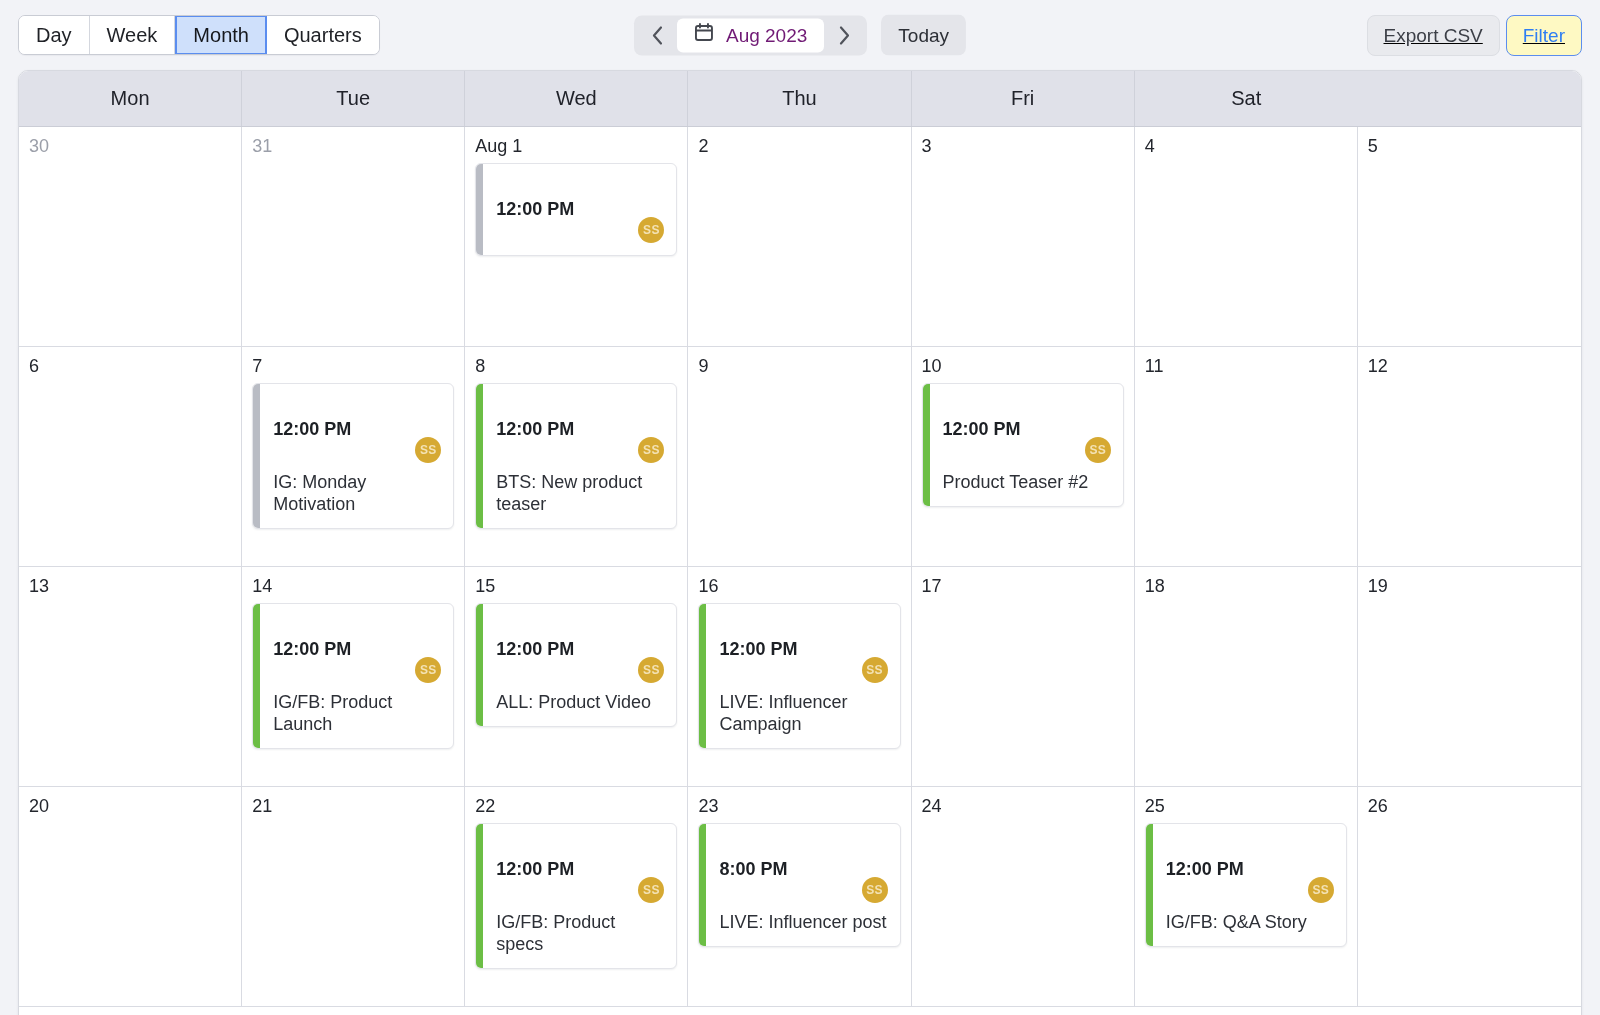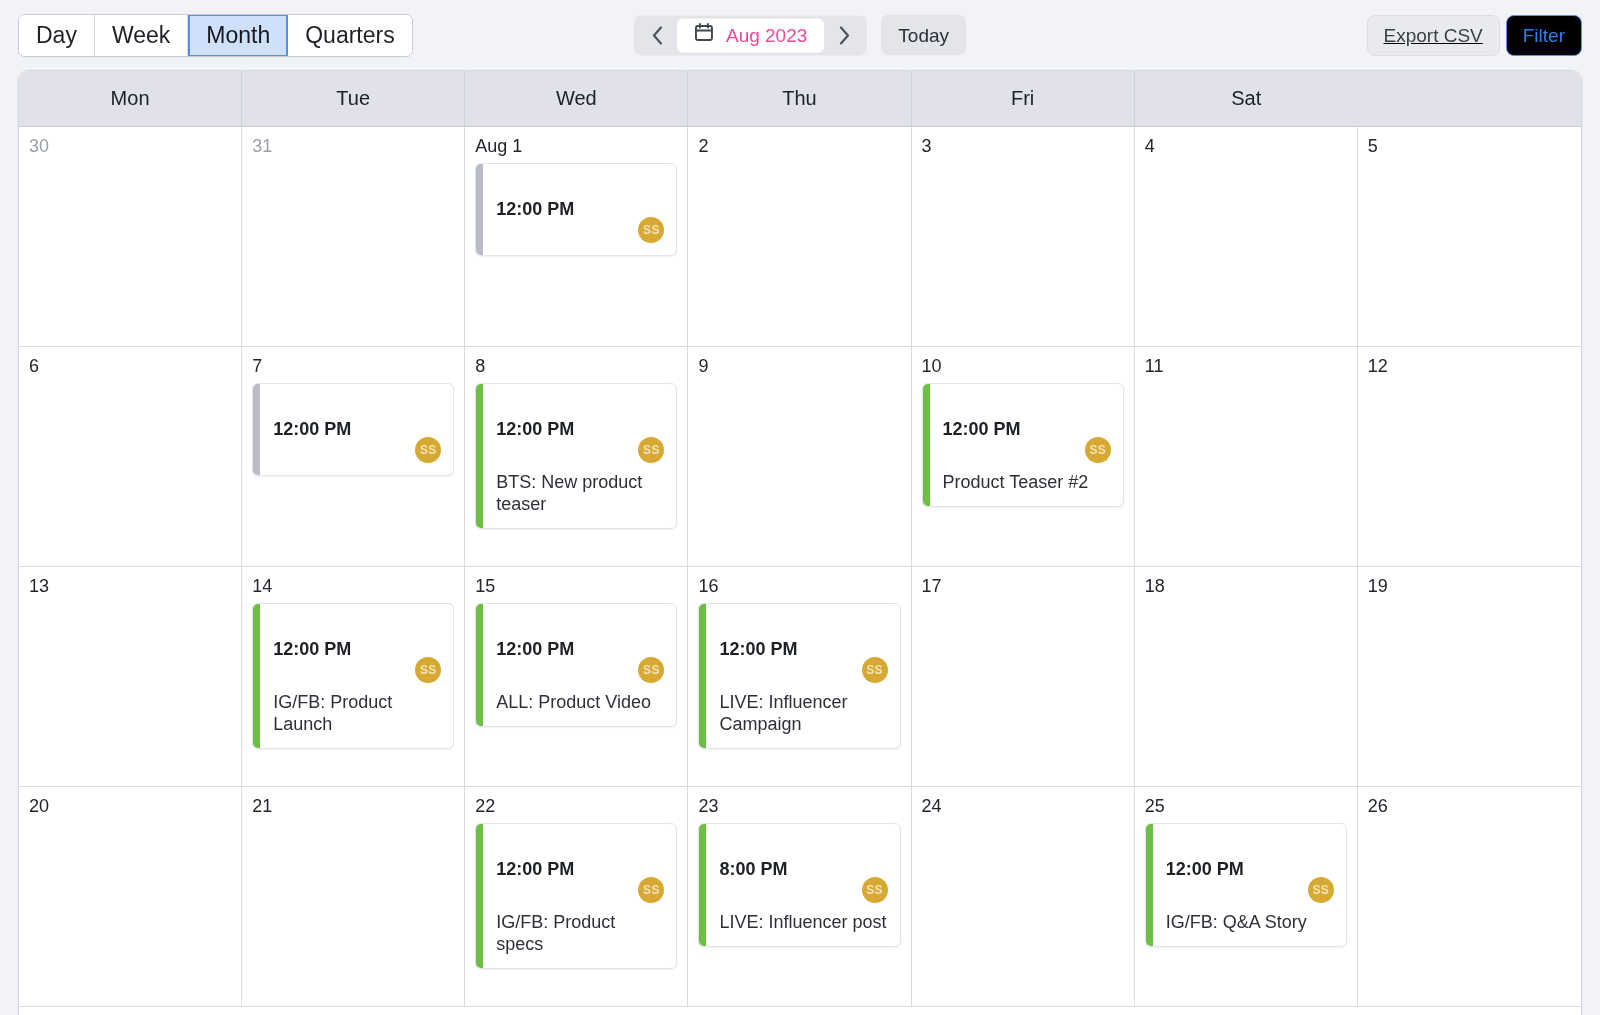--- a/index.html
+++ b/index.html
@@ -34,21 +34,21 @@
   .viewseg {
     display: flex;
     border: 1px solid #c9ccd4;
     border-radius: 7px;
     overflow: hidden;
     background: #ffffff;
     box-shadow: 0 1px 1px rgba(16,24,40,.04);
   }
   .viewseg .seg {
     padding: 9px 17px;
-    font-size: 23px;
+    font-size: 20px;
     color: #1f2126;
     background: #ffffff;
     border-right: 1px solid #d4d7de;
     line-height: 1;
     cursor: pointer;
     white-space: nowrap;
   }
   .viewseg .seg:last-child { border-right: none; }
   .viewseg .seg.active {
     background: #cfe0fb;
@@ -73,38 +73,38 @@
     color: #4a4d55;
   }
   .navbtn svg { display: block; }
   .datepill {
     display: flex; align-items: center; gap: 12px;
     background: #ffffff;
     border-radius: 6px;
     height: 34px;
     padding: 0 17px;
     font-size: 19px;
-    color: #ec4899;
+    color: #701a75;
     cursor: pointer;
     white-space: nowrap;
   }
   .cal-icon { display: block; }
 
   .btn {
     font-size: 19px;
     line-height: 1;
     padding: 10px 16px;
     border-radius: 8px;
     cursor: pointer;
     white-space: nowrap;
     border: 1px solid transparent;
   }
   .btn-today  { background: #e4e5ea; color: #2c2f36; }
   .btn-export { background: #e9eaee; color: #3c3f47; border-color: #dcdee3; }
-  .btn-filter { background: #000000; color: #2f7ef2; border-color: #5b8def; text-align: center; }
+  .btn-filter { background: #fef9c3; color: #2f7ef2; border-color: #5b8def; text-align: center; }
 
   
   .calendar {
     margin: 0 18px;
     background: #ffffff;
     border: 1px solid #d7d9e0;
     border-radius: 10px 10px 0 0;
     box-shadow: 0 1px 3px rgba(16,24,40,.07);
     overflow: hidden;
     height: 947px;
@@ -280,20 +280,21 @@
         </div>
         <div class="daycell">
           <div class="daynum">7</div>
           <div class="event">
             <div class="accent" style="background: rgb(185, 188, 196);"></div>
             <div class="ev-body">
               <div class="ev-top">
                 <div class="ev-time">12:00 PM</div>
                 <div class="avatar">SS</div>
               </div>
+              <div class="ev-title">IG: Monday Motivation</div>
             </div>
           </div>
         </div>
         <div class="daycell">
           <div class="daynum">8</div>
           <div class="event">
             <div class="accent" style="background: rgb(108, 190, 69);"></div>
             <div class="ev-body">
               <div class="ev-top">
                 <div class="ev-time">12:00 PM</div>

